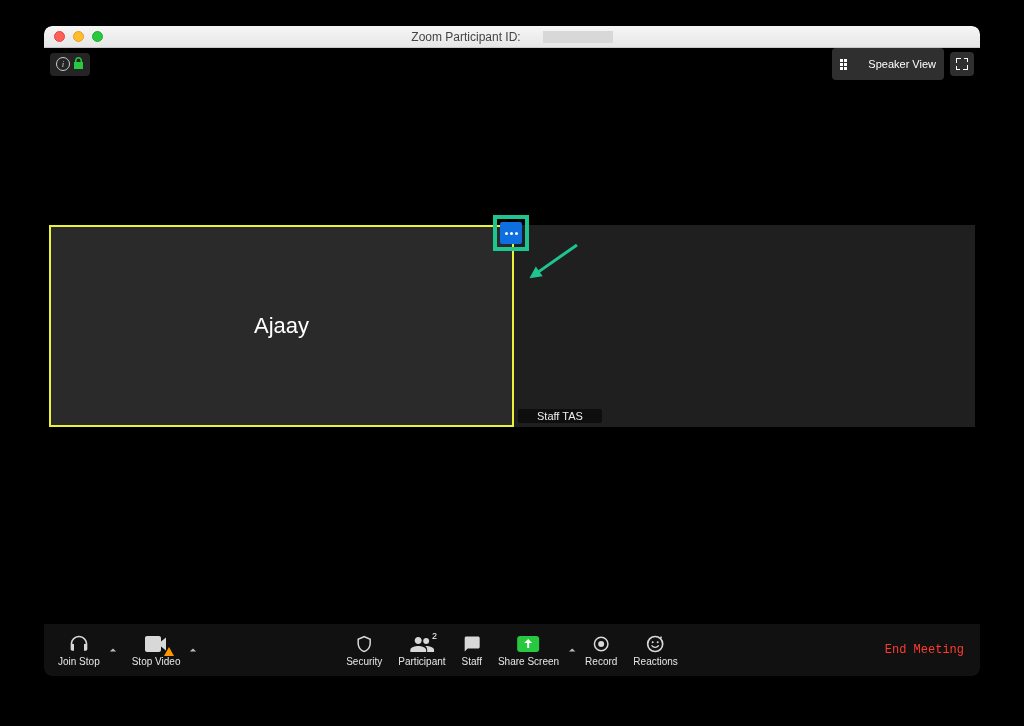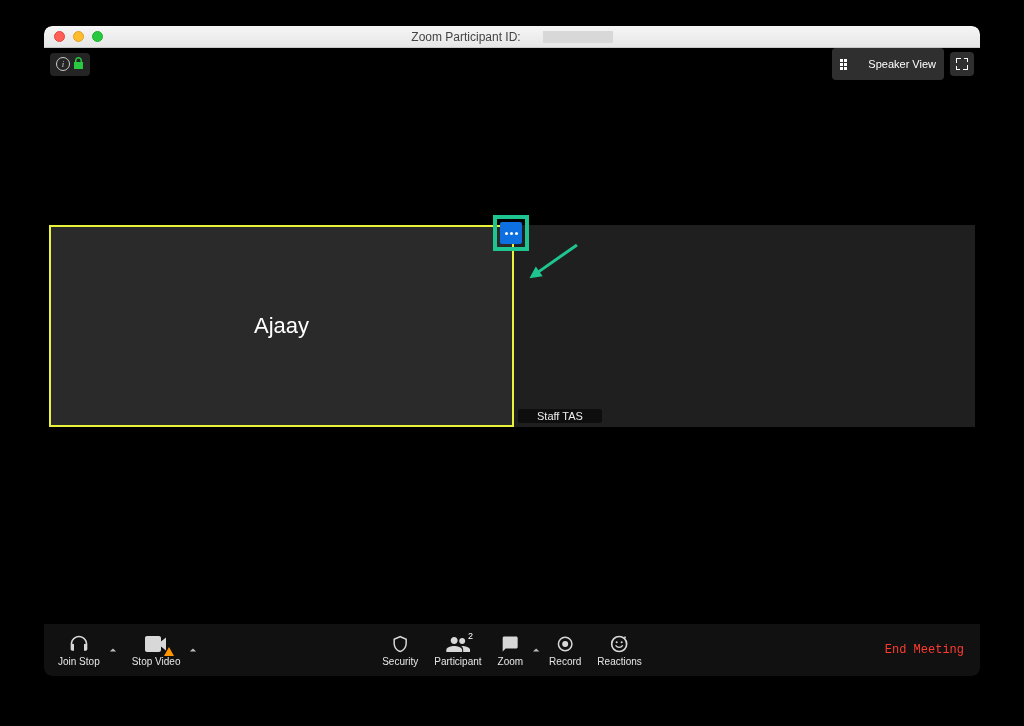--- a/index.html
+++ b/index.html
@@ -437,21 +437,31 @@
           <span class="badge">2</span>
         </div>
         <span class="tb-label">Participant</span>
       </div>
       <div class="tb-item">
         <div class="icon chat">
           <svg width="20" height="18" viewBox="0 0 24 24">
               <path d="M20 2H4c-1.1 0-2 .9-2 2v18l4-4h14c1.1 0 2-.9 2-2V4c0-1.1-.9-2-2-2z"></path>
             </svg>
         </div>
-        <span class="tb-label">Zoom</span>
+        <span class="tb-label">Staff</span>
+      </div>
+      <div class="tb-item">
+        <div class="icon">
+          <div class="share-icon">
+              <svg viewBox="0 0 10 10">
+                <path d="M5 0l4 4H6v5H4V4H1z"></path>
+              </svg>
+            </div>
+        </div>
+        <span class="tb-label">Share Screen</span>
       </div>
       <div class="chevron">
         <svg viewBox="0 0 10 10">
             <path d="M1 7l4-4 4 4z"></path>
           </svg>
       </div>
       <div class="tb-item">
         <div class="icon rec">
           <svg width="18" height="18" viewBox="0 0 24 24">
               <circle cx="12" cy="12" r="9" fill="none" stroke="#d8d8d8" stroke-width="2"></circle>

